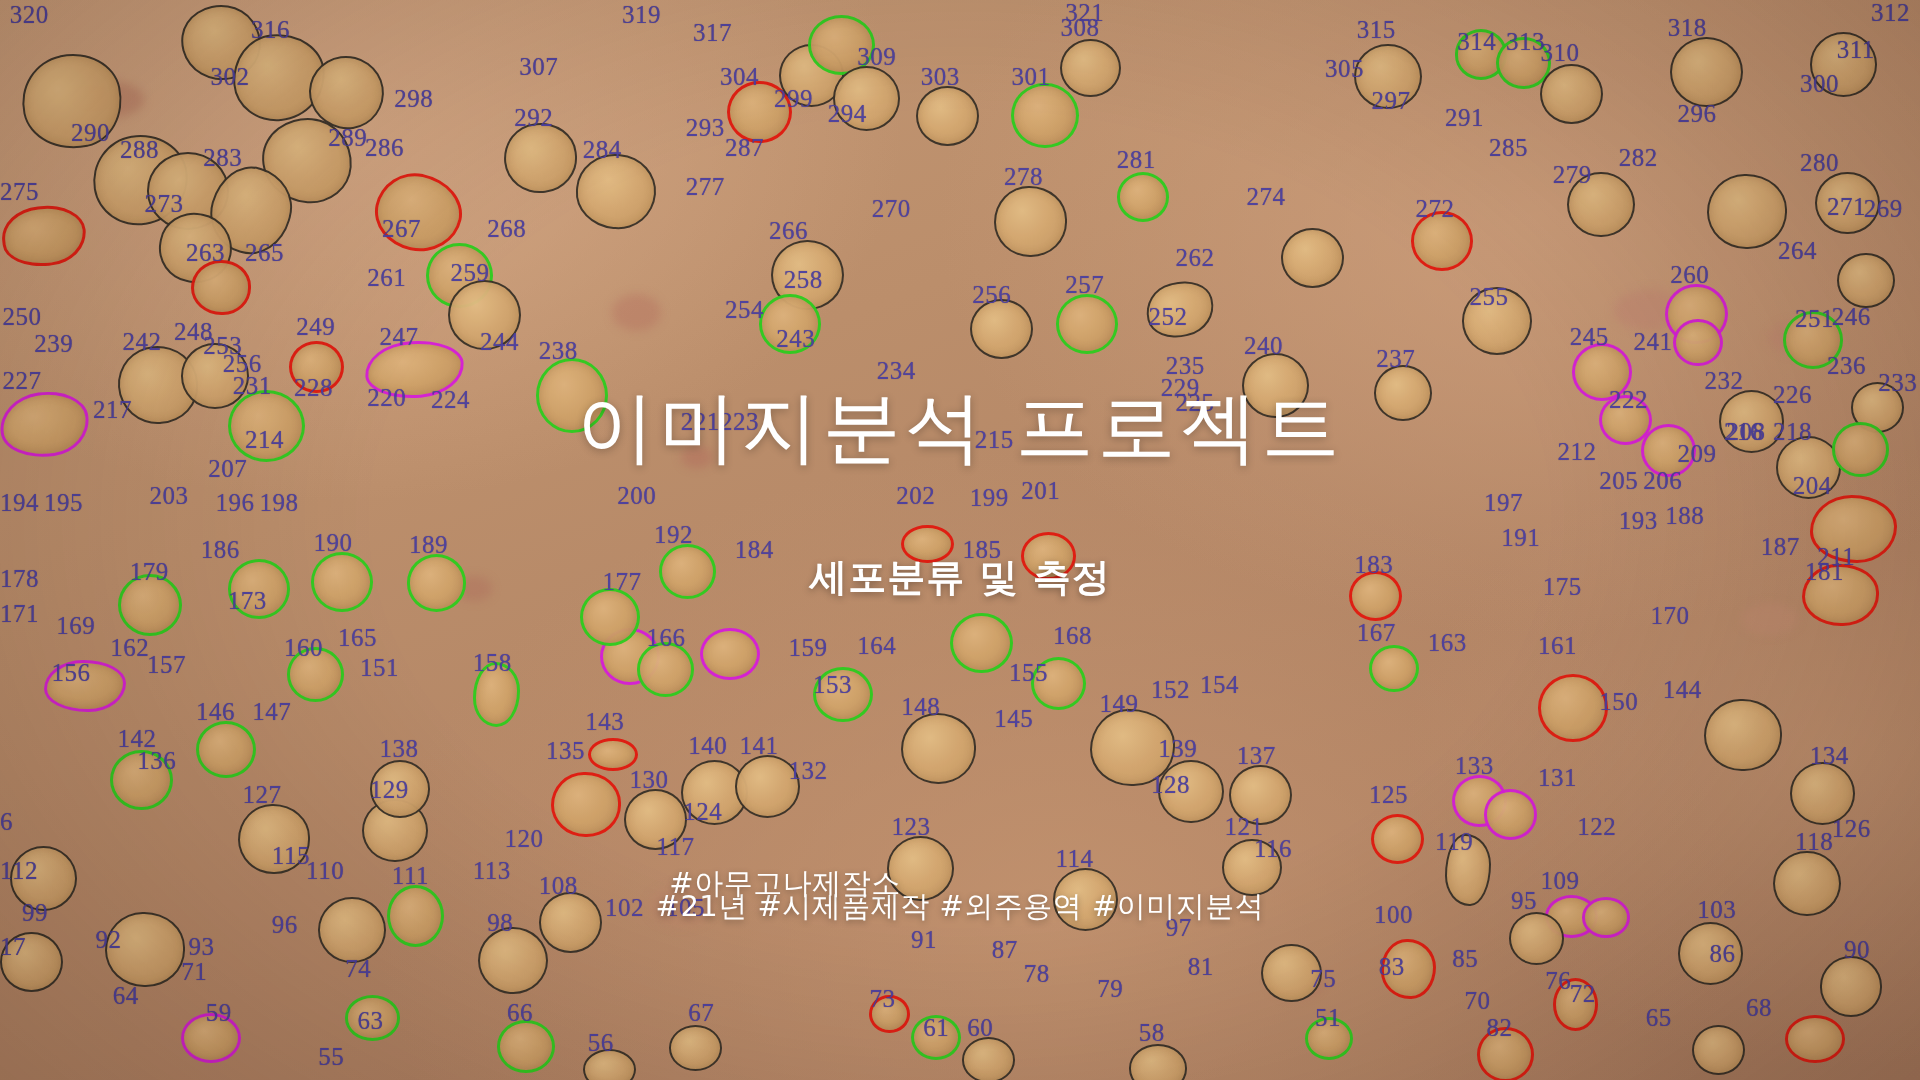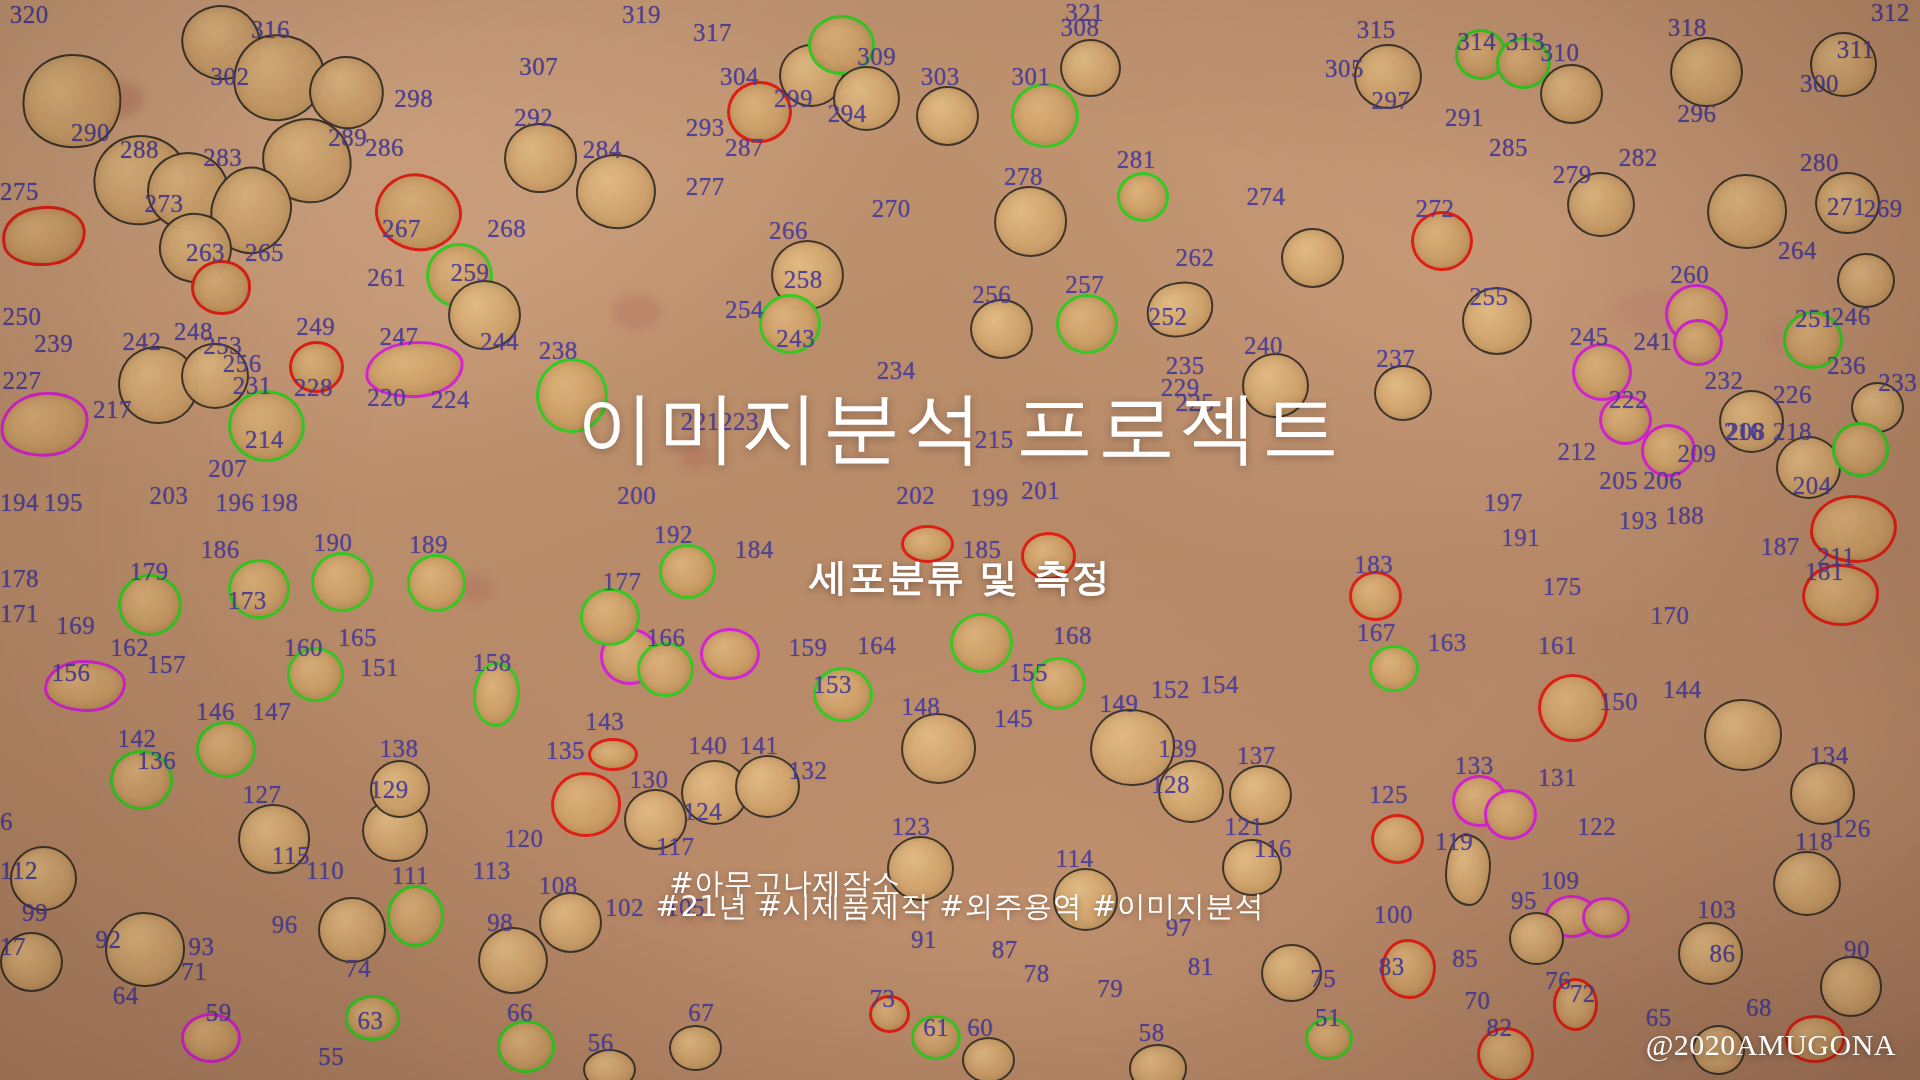--- a/index.html
+++ b/index.html
@@ -492,16 +492,15 @@
 
   <div id="overlay">
     <div id="title">이미지분석 프로젝트</div>
     <div id="subtitle">세포분류 및 측정</div>
     <div class="tagline" id="tagline1">
       <span class="inner">#21년 #시제품제작 #외주용역 #이미지분석</span>
     </div>
     <div class="tagline" id="tagline2">
       <span class="inner">#아무고나제작소</span>
     </div>
-    <div id="watermark">@2020AMUGONA</div>
   </div>
 
 </div>
 
 </body></html>

